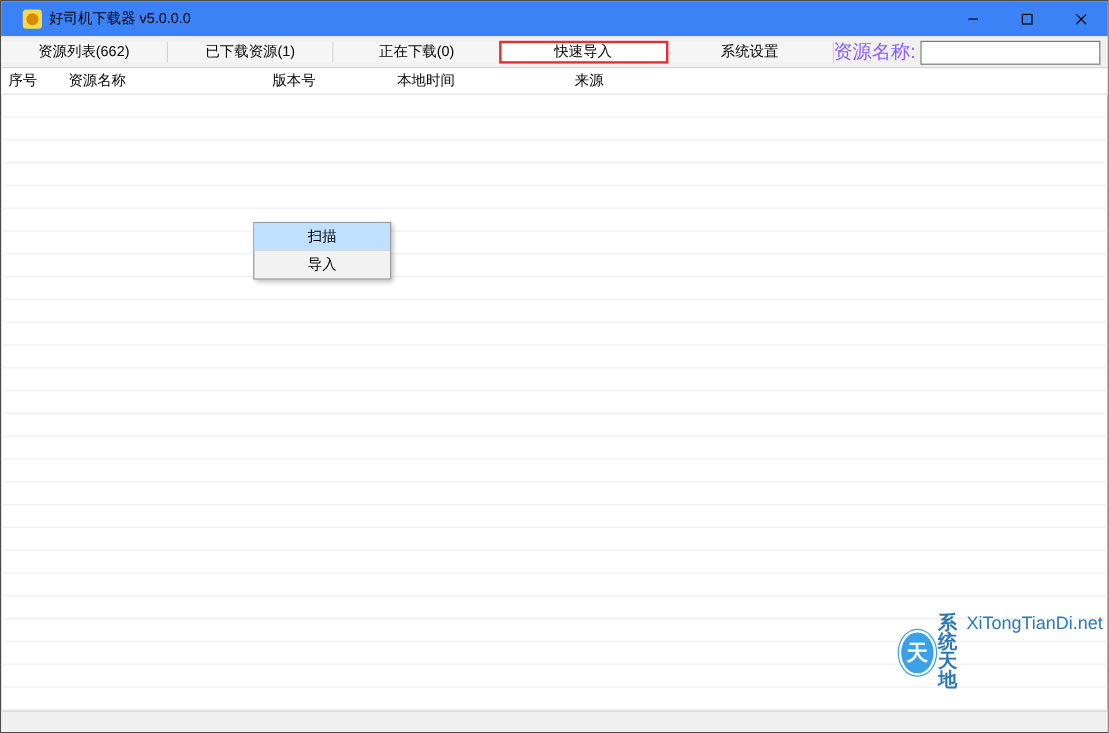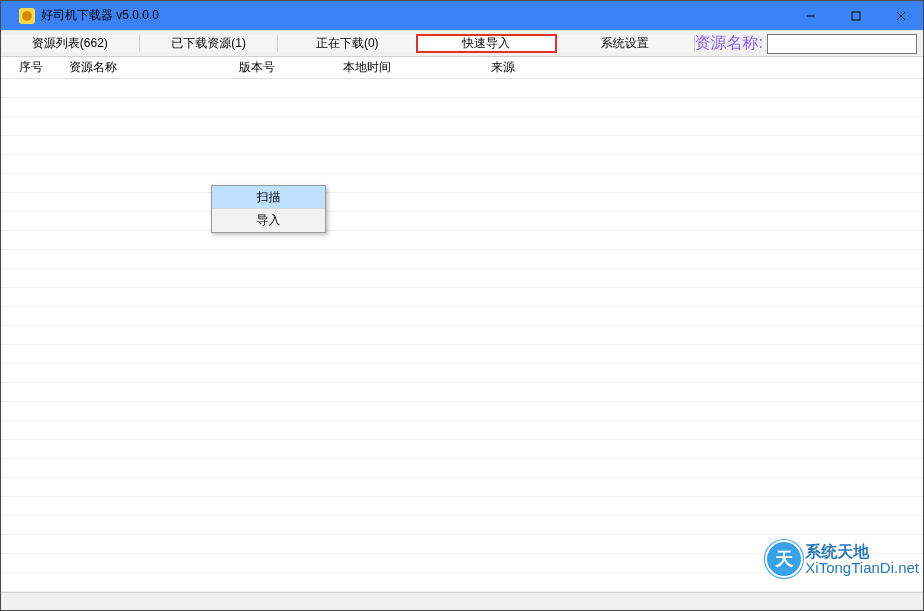--- a/index.html
+++ b/index.html
@@ -16,21 +16,21 @@
 
 .toolbar { height: 26px; background: #f0f0f0; display: flex; align-items: center; border-bottom: 1px solid #d0d0d0; }
 .tab { width: 140px; border-right: 1px solid #d0d0d0; display: flex; align-items: center; justify-content: center; font-size: 12px; background: #f5f5f5; }
 .tab.highlight { outline: 2px solid #e03030; outline-offset: -1px; position: relative; z-index: 2; background:#fff; }
 .toolbar .spacer2 { flex: 1; }
 .search-area { display: flex; align-items: center; padding: 0 6px 0 0; gap: 4px; }
 .search-label { font-size: 16px; color: #8b5cf6; white-space: nowrap; }
 .search-input { width: 150px; height: 20px; border: 1px solid #7a7a7a; background: #fff; font-size: 12px; padding: 0 4px; }
 
 .header-row { height: 22px; display: flex; align-items: center; background: #fff; border-bottom: 1px solid #e0e0e0; font-size: 12px; }
-.header-row .col { padding-left: 18px; }
+.header-row .col { padding-left: 6px; }
 .c0 { width: 50px; }
 .c1 { width: 170px; }
 .c2 { width: 104px; }
 .c3 { width: 148px; }
 .c4 { width: 104px; }
 .c5 { flex: 1; }
 
 .grid-area { flex: 1; overflow: hidden; position: relative; }
 .grid-rows { position: absolute; inset: 0; }
 .grid-row { height: 19px; border-bottom: 1px solid #f0f0f0; }
@@ -38,21 +38,21 @@
 .context-menu { position: absolute; left: 210px; top: 106px; width: 115px; background: #f2f2f2; border: 1px solid #999; box-shadow: 2px 2px 4px rgba(0,0,0,0.25); z-index: 10; }
 .context-item { height: 23px; display: flex; align-items: center; justify-content: center; font-size: 12px; border-bottom: 1px solid #d8d8d8; }
 .context-item:last-child { border-bottom: none; }
 .context-item.sel { background: #bfe0ff; align-items: center; }
 
 .statusbar { height: 18px; background: #f0f0f0; border-top: 1px solid #d0d0d0; }
 
 .watermark { position: absolute; right: 4px; bottom: 18px; pointer-events: none; }
 .watermark .badge { position: absolute; right: 0; bottom: -2px; display:flex; align-items:center; gap:4px; }
 .watermark .circle { width: 34px; height: 34px; border-radius: 50%; background: #3aa0e8; display:flex; align-items:center; justify-content:center; color:#fff; font-size:18px; font-weight:bold; box-shadow: 0 0 0 2px #fff, 0 0 0 3px #3aa0e8; }
-.watermark .txt { display:flex; flex-direction:column; line-height:1; }
+.watermark .txt { display:flex; line-height:1; }
 .watermark .cn { font-size: 16px; font-weight: 800; color: #2a78b8; }
 .watermark .en { font-size: 15px; color: #2a78b8; }
 </style>
 </head>
 <body>
 
 <div class="window">
 
   <div class="titlebar">
     <span class="icon">

